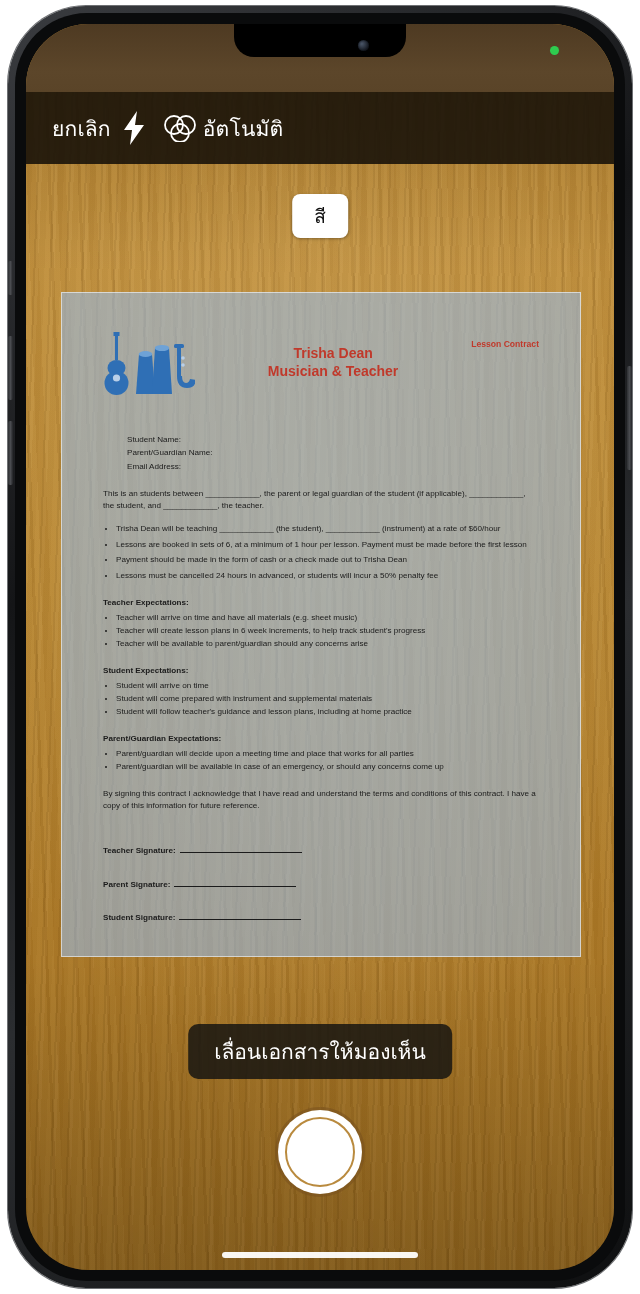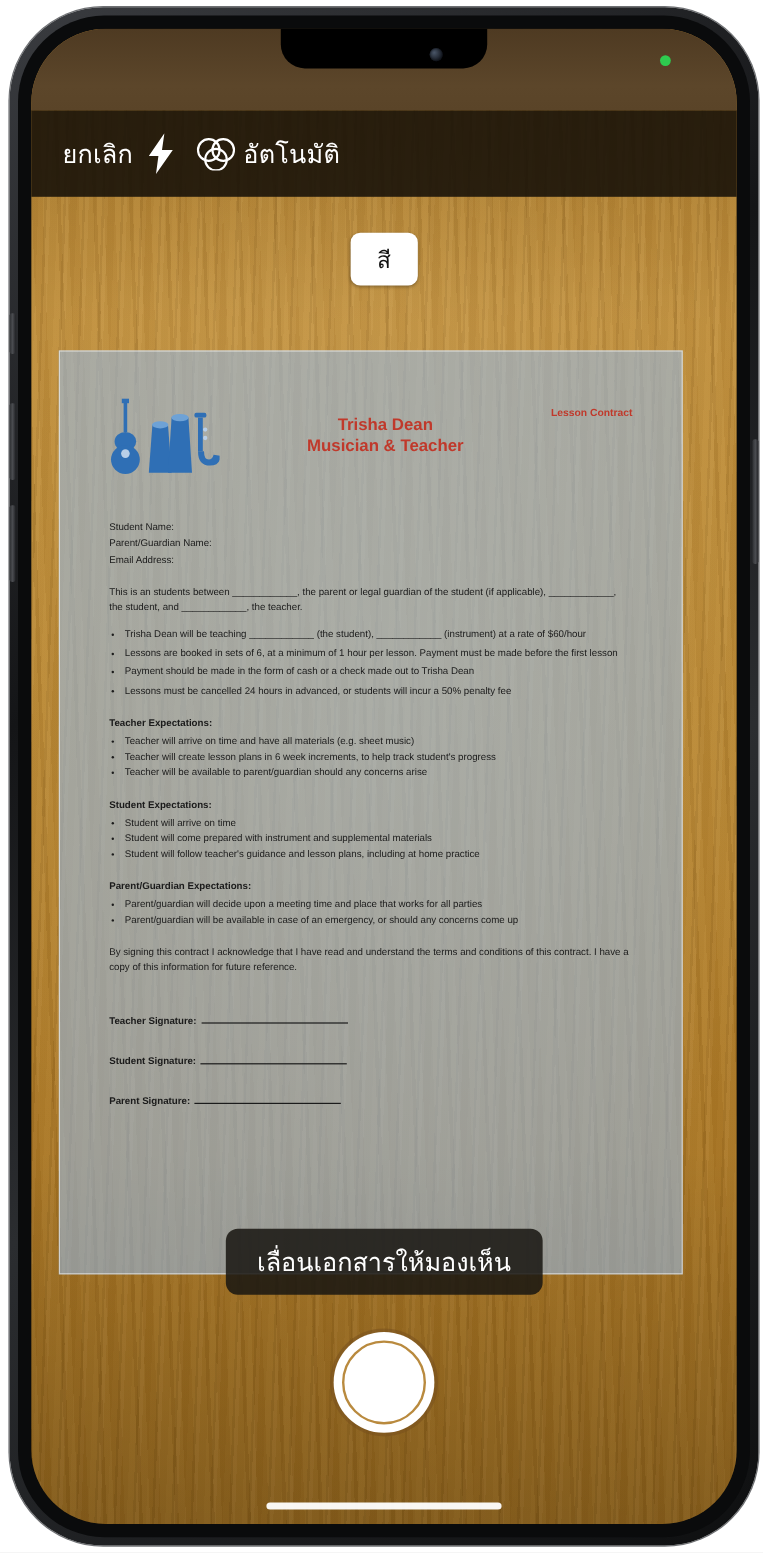--- a/index.html
+++ b/index.html
@@ -169,24 +169,24 @@
     padding: 7px 22px;
     border-radius: 8px;
     box-shadow: 0 1px 3px rgba(0,0,0,0.3);
     white-space: nowrap;
   }
 
   
   .doc-wrap {
     position: absolute;
     z-index: 18;
-    left: 23px;
+    left: 35px;
     top: 268px;
     width: 520px;
-    height: 770px;
+    height: 665px;
   }
   .doc-highlight {
     position: absolute;
     inset: 0;
     background: rgba(150, 190, 240, 0.55);
     border: 1px solid rgba(255,255,255,0.55);
     box-sizing: border-box;
   }
   .doc {
     position: absolute;
@@ -214,21 +214,21 @@
     flex: 1;
   }
   .doc-badge {
     color: #c0392b;
     font-weight: bold;
     font-size: 8.6px;
     flex: 0 0 auto;
     margin-top: 6px;
     white-space: nowrap;
   }
-  .fields { margin-top: 30px; }
+  .fields { margin-top: 30px; margin-left: 24px; }
   .fields div { margin-bottom: 2px; }
   .italic { }
   .para { margin-top: 16px; }
   ul.d { margin: 12px 0 0 0; padding-left: 13px; }
   ul.d li { margin-bottom: 4px; }
   .sec-head { font-weight: bold; margin-top: 16px; }
   ul.tight { margin: 3px 0 0 0; padding-left: 13px; }
   ul.tight li { margin-bottom: 1.5px; }
   .sign-block { margin-top: 34px; }
   .sign-row { font-weight: bold; margin-bottom: 22px; }
@@ -413,24 +413,24 @@
           <li>Parent/guardian will be available in case of an emergency, or should any concerns come up</li>
         </ul>
 
         <div class="para">By signing this contract I acknowledge that I have read and understand the terms and conditions of this contract. I have a copy of this information for future reference.</div>
 
         <div class="sign-block">
           <div class="sign-row">
             <span>Teacher Signature:</span><span class="sign-line"></span>
           </div>
           <div class="sign-row">
-            <span>Student Signature:</span><span class="sign-line"></span>
+            <span>Parent Signature:</span><span class="sign-line"></span>
           </div>
           <div class="sign-row">
-            <span>Parent Signature:</span><span class="sign-line"></span>
+            <span>Student Signature:</span><span class="sign-line"></span>
           </div>
         </div>
 
       </div>
     </div>
 
     <div class="toast">เลื่อนเอกสารให้มองเห็น</div>
 
     <div class="shutter">
       <div class="shutter-inner"></div>

